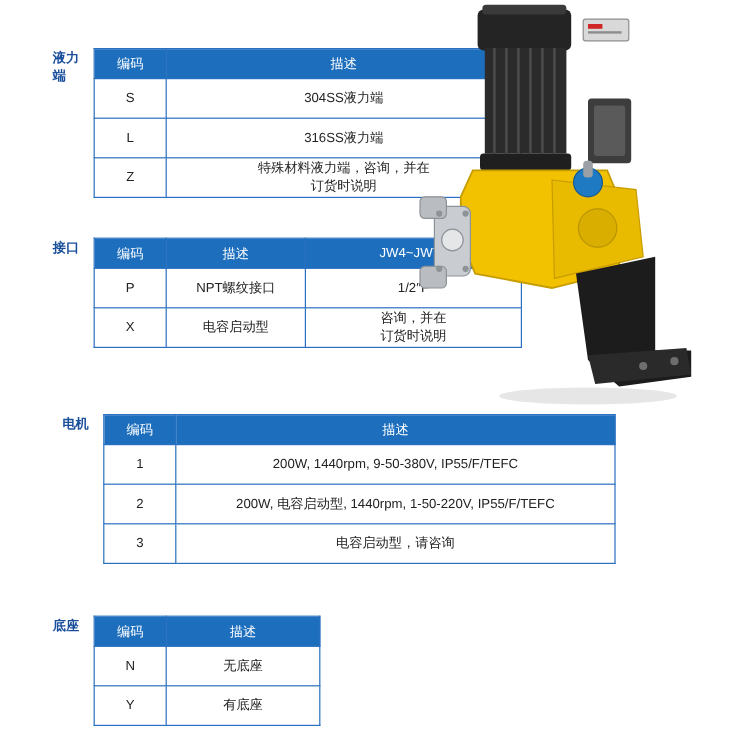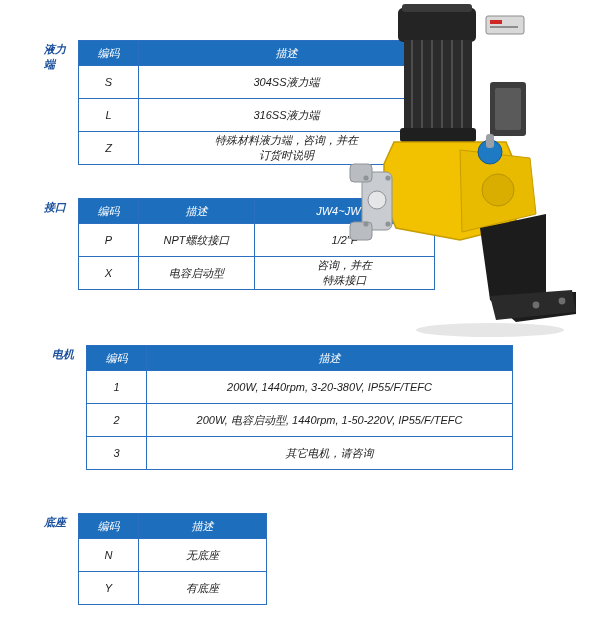--- a/index.html
+++ b/index.html
@@ -11,21 +11,20 @@
     height: 623px;
     background: #ffffff;
     font-family: "Liberation Sans", sans-serif;
     position: relative;
     overflow: hidden;
   }
   .page {
     position: relative;
     width: 616px;
     height: 623px;
-    font-style: italic;
   }
 
   
   .section {
     position: absolute;
     display: flex;
     align-items: flex-start;
   }
   .sec-label {
     color: #1a4f9c;
@@ -158,21 +157,21 @@
       <tbody>
         <tr>
           <td>P</td>
           <td>NPT螺纹接口</td>
           <td>1/2″F</td>
         </tr>
         <tr>
           <td>X</td>
           <td>电容启动型</td>
           <td class="two-line" style="white-space:pre-line;">咨询，并在
-特殊接口</td>
+订货时说明</td>
         </tr>
       </tbody>
     </table>
   </div>
 
   <div class="section" id="sec-motor">
     <div class="sec-label">
       <span>电机</span>
     </div>
     <table class="spec">
@@ -182,29 +181,29 @@
         </colgroup>
       <thead>
         <tr>
           <th>编码</th>
           <th>描述</th>
         </tr>
       </thead>
       <tbody>
         <tr>
           <td>1</td>
-          <td>200W, 1440rpm, 3-20-380V, IP55/F/TEFC</td>
+          <td>200W, 1440rpm, 9-50-380V, IP55/F/TEFC</td>
         </tr>
         <tr>
           <td>2</td>
           <td>200W, 电容启动型, 1440rpm, 1-50-220V, IP55/F/TEFC</td>
         </tr>
         <tr>
           <td>3</td>
-          <td>其它电机，请咨询</td>
+          <td>电容启动型，请咨询</td>
         </tr>
       </tbody>
     </table>
   </div>
 
   <div class="section" id="sec-base">
     <div class="sec-label">
       <span>底座</span>
     </div>
     <table class="spec">

